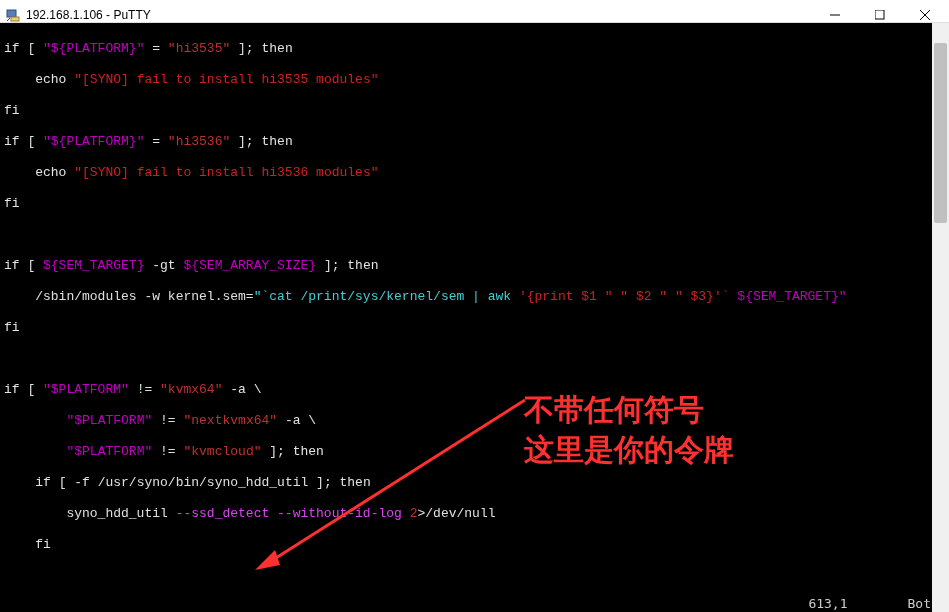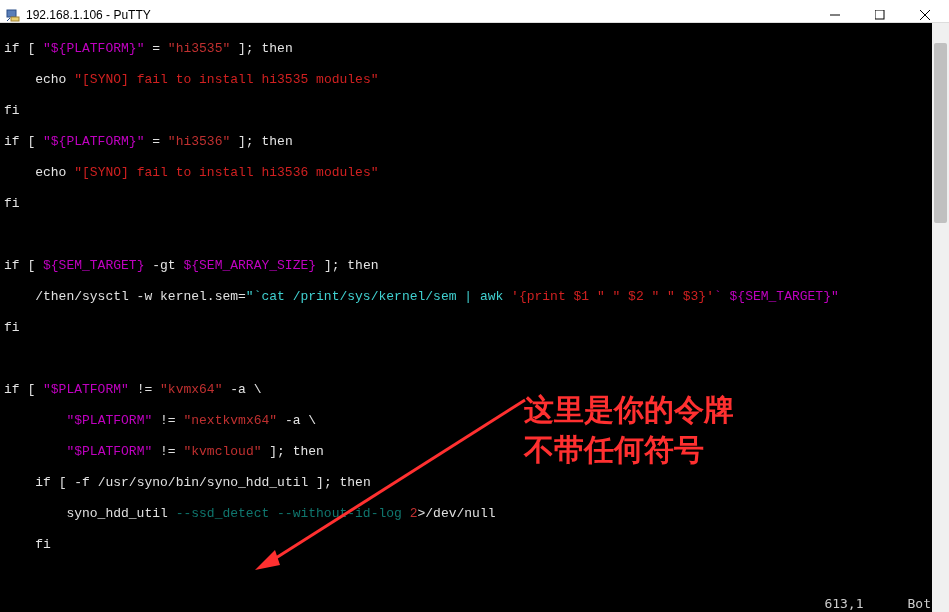--- a/index.html
+++ b/index.html
@@ -61,21 +61,21 @@
 }
 .terminal .line { min-height: 15.5px; }
 
 
 .ylw { color: #e5e5e5; }
 .red { color: #c03030; }
 .rbr { color: #d02020; }
 .wht { color: #e0e0e0; }
 .mag { color: #c000c0; }
 .brcyn { color: #40d0d0; }
-.dmg { color: #0f766e; }
+.dmg { color: #d946ef; }
 
 .scrollbar {
   position: absolute;
   right: 0;
   top: 23px;
   bottom: 0;
   width: 17px;
   background: #f0f0f0;
 }
 .scrollbar .thumb {
@@ -102,21 +102,21 @@
 }
 
 .status {
   position: absolute;
   bottom: 1px;
   right: 18px;
   font-family: "Consolas", monospace;
   font-size: 13px;
   color: #ccc;
   display: flex;
-  gap: 44px;
+  gap: 60px;
 }
 </style>
 </head>
 <body>
 
 <div class="titlebar">
   <span class="icon">
     <svg width="14" height="14" viewBox="0 0 14 14">
         <rect x="1" y="2" width="9" height="7" fill="#5a7fb8" stroke="#2a4f88"></rect>
         <rect x="5" y="9" width="8" height="4" fill="#e8d070" stroke="#a08030"></rect>
@@ -146,21 +146,21 @@
 
 <div class="terminal">
 <div class="line"><span class="ylw">if</span><span class="wht"> [ </span><span class="mag">"${PLATFORM}"</span><span class="wht"> = </span><span class="red">"hi3535"</span><span class="wht"> ]; </span><span class="ylw">then</span></div>
 <div class="line"><span>    </span><span class="ylw">echo </span><span class="rbr">"[SYNO] fail to install hi3535 modules"</span></div>
 <div class="line"><span class="ylw">fi</span></div>
 <div class="line"><span class="ylw">if</span><span class="wht"> [ </span><span class="mag">"${PLATFORM}"</span><span class="wht"> = </span><span class="red">"hi3536"</span><span class="wht"> ]; </span><span class="ylw">then</span></div>
 <div class="line"><span>    </span><span class="ylw">echo </span><span class="rbr">"[SYNO] fail to install hi3536 modules"</span></div>
 <div class="line"><span class="ylw">fi</span></div>
 <div class="line"></div>
 <div class="line"><span class="ylw">if</span><span class="wht"> [ </span><span class="mag">${SEM_TARGET}</span><span class="ylw"> -gt </span><span class="mag">${SEM_ARRAY_SIZE}</span><span class="wht"> ]; </span><span class="ylw">then</span></div>
-<div class="line"><span class="wht">    /then/sysctl -w kernel.sem=</span><span class="brcyn">"`</span><span class="brcyn">cat /print/sys/kernel/sem | awk </span><span class="rbr">'{print $1 " " $2 " " $3}'</span><span class="mag">` ${SEM_TARGET}"</span></div>
+<div class="line"><span class="wht">    /sbin/modules -w kernel.sem=</span><span class="brcyn">"`</span><span class="brcyn">cat /print/sys/kernel/sem | awk </span><span class="rbr">'{print $1 " " $2 " " $3}'</span><span class="mag">` ${SEM_TARGET}"</span></div>
 <div class="line"><span class="ylw">fi</span></div>
 <div class="line"></div>
 <div class="line"><span class="ylw">if</span><span class="wht"> [ </span><span class="mag">"$PLATFORM"</span><span class="wht"> != </span><span class="red">"kvmx64"</span><span class="ylw"> -a \</span></div>
 <div class="line"><span>        </span><span class="mag">"$PLATFORM"</span><span class="wht"> != </span><span class="red">"nextkvmx64"</span><span class="ylw"> -a \</span></div>
 <div class="line"><span>        </span><span class="mag">"$PLATFORM"</span><span class="wht"> != </span><span class="red">"kvmcloud"</span><span class="wht"> ]; </span><span class="ylw">then</span></div>
 <div class="line"><span>    </span><span class="ylw">if</span><span class="wht"> [ </span><span class="ylw">-f</span><span class="wht"> /usr/syno/bin/syno_hdd_util ]; </span><span class="ylw">then</span></div>
 <div class="line"><span class="wht">        syno_hdd_util </span><span class="dmg">--ssd_detect --without-id-log </span><span class="red">2</span><span class="wht">&gt;/dev/null</span></div>
 <div class="line"><span>    </span><span class="ylw">fi</span></div>
 
 
@@ -180,22 +180,22 @@
 
 
 
 </div>
 
 <div class="scrollbar">
   <div class="thumb"></div>
 </div>
 
 <div class="annot" style="left:524px; top:390px;">
+  <div>不带任何符号</div>
   <div>这里是你的令牌</div>
-  <div>不带任何符号</div>
 </div>
 
 <svg class="arrow" style="left:250px; top:395px;" width="290" height="180">
   <line x1="275" y1="5" x2="18" y2="168" stroke="#ff3030" stroke-width="3"></line>
   <polygon points="5,175 25,155 30,170" fill="#ff3030"></polygon>
 </svg>
 
 <div class="status">
   <span>613,1</span>
   <span>Bot</span>

